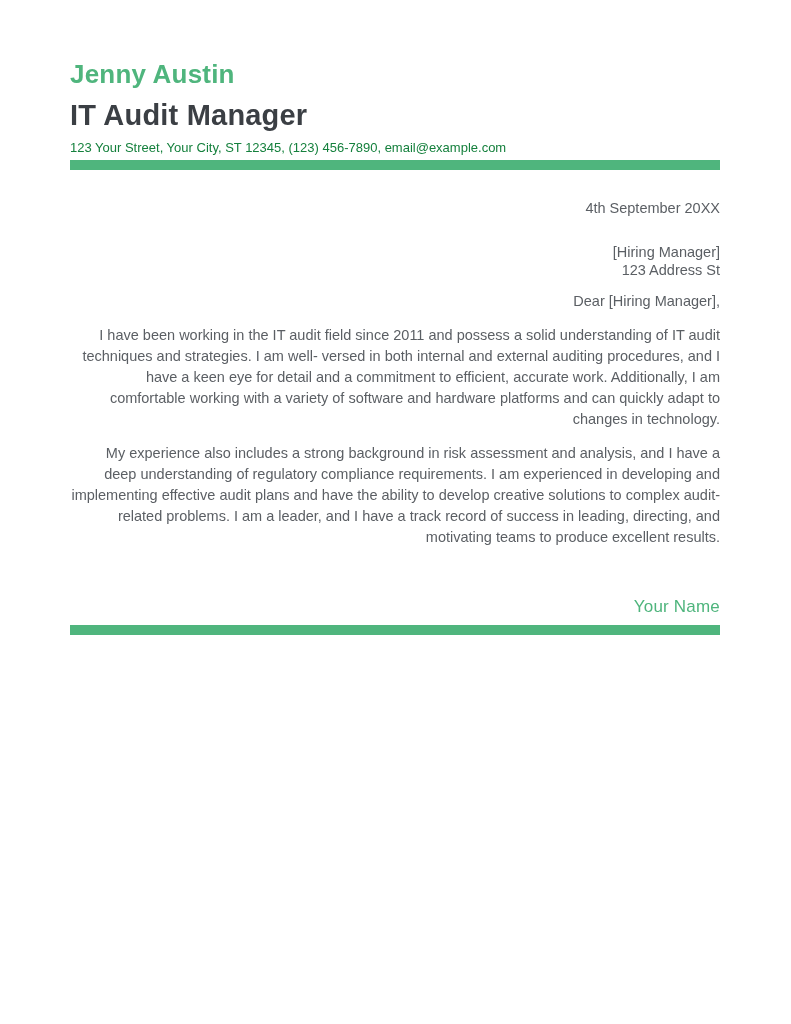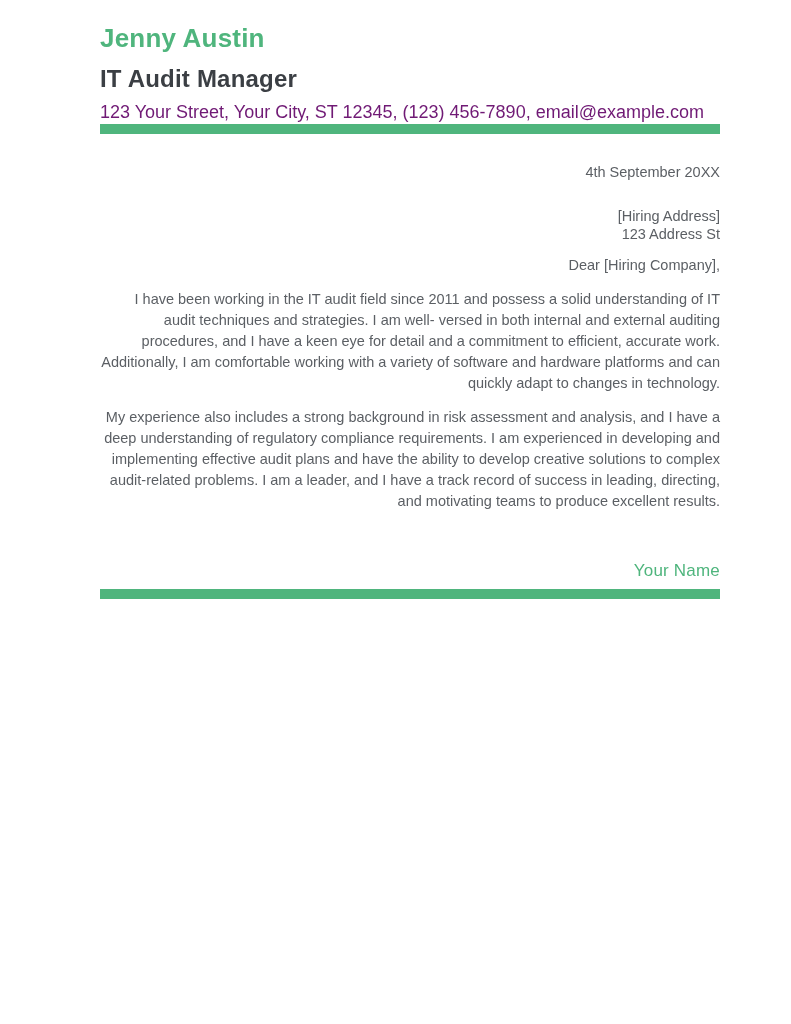--- a/index.html
+++ b/index.html
@@ -5,41 +5,42 @@
   * { margin: 0; padding: 0; box-sizing: border-box; }
   html, body {
     background: #ffffff;
     font-family: "Liberation Sans", "DejaVu Sans", sans-serif;
   }
   .page {
     position: relative;
     width: 791px;
     height: 775px;
     background: #ffffff;
-    padding: 22px 71px 0 100px;
+    padding: 22px 71px 0 70px;
     overflow: hidden;
+    margin-top: 36px;
   }
   .candidate-name {
     color: #4fb57d;
     font-size: 26px;
     font-weight: bold;
     line-height: 32px;
     letter-spacing: 0.2px;
   }
   .job-title {
     color: #3b3f44;
-    font-size: 24px;
+    font-size: 29px;
     font-weight: bold;
     line-height: 36px;
     margin-top: 7px;
     letter-spacing: 0.2px;
   }
   .contact-line {
-    color: #701a75;
-    font-size: 18px;
+    color: #15803d;
+    font-size: 13px;
     line-height: 16px;
     margin-top: 7px;
   }
   .accent-bar {
     height: 10px;
     background: #4fb57d;
     margin-top: 4px;
   }
   .letter-body {
     color: #5b5f64;
@@ -76,25 +77,25 @@
     <div class="candidate-name">Jenny Austin</div>
     <div class="job-title">IT Audit Manager</div>
     <div class="contact-line">123 Your Street, Your City, ST 12345, (123) 456-7890, email@example.com</div>
     <div class="accent-bar"></div>
   </div>
 
   <div class="letter-body">
     <div class="date-line">4th September 20XX</div>
 
     <div class="recipient-block">
-      <div>[Hiring Address]</div>
+      <div>[Hiring Manager]</div>
       <div>123 Address St</div>
     </div>
 
-    <div class="salutation">Dear [Hiring Company],</div>
+    <div class="salutation">Dear [Hiring Manager],</div>
 
     <div class="para">I have been working in the IT audit field since 2011 and possess a solid understanding of IT audit techniques and strategies. I am well- versed in both internal and external auditing procedures, and I have a keen eye for detail and a commitment to efficient, accurate work. Additionally, I am comfortable working with a variety of software and hardware platforms and can quickly adapt to changes in technology.</div>
     <div class="para">My experience also includes a strong background in risk assessment and analysis, and I have a deep understanding of regulatory compliance requirements. I am experienced in developing and implementing effective audit plans and have the ability to develop creative solutions to complex audit-related problems. I am a leader, and I have a track record of success in leading, directing, and motivating teams to produce excellent results.</div>
 
 
     <div class="signature-name">Your Name</div>
 
     <div class="accent-bar-bottom"></div>
   </div>
 

